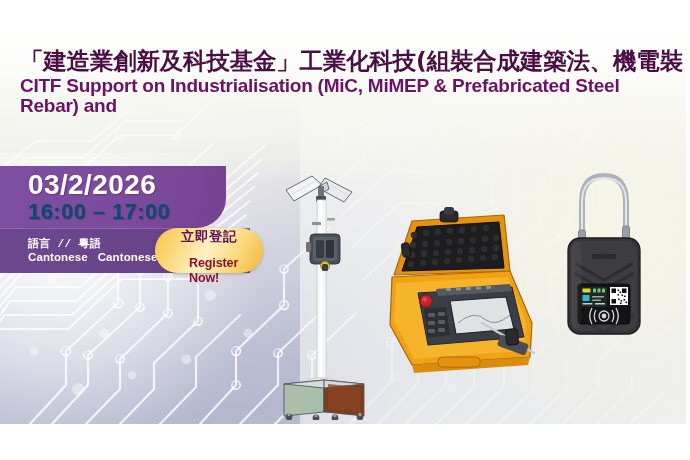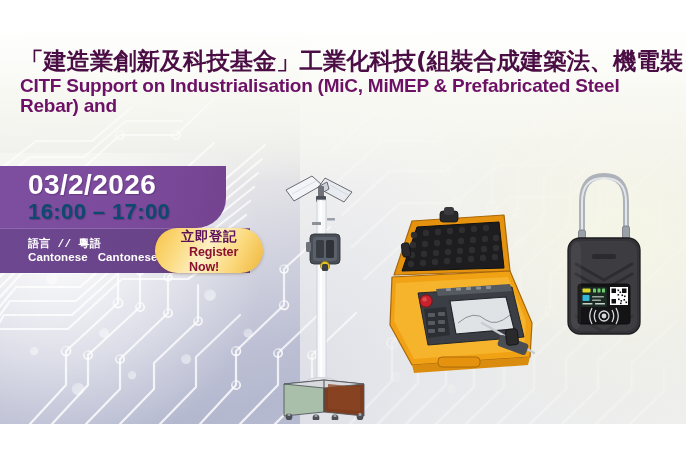--- a/index.html
+++ b/index.html
@@ -239,21 +239,21 @@
     font-weight: bold;
     line-height: 16px;
     letter-spacing: 0.5px;
   }
   .register-en {
     color: #8a1230;
     font-size: 12.5px;
     font-weight: bold;
     line-height: 15px;
     letter-spacing: -0.1px;
-    margin-top: 1px;
+    margin-top: 12px;
     padding-left: 34px;
   }
 
   
   .product { position: absolute; z-index: 20; }
   .product svg { display: block; }
   #tower  { left: 272px; top: 168px; }
   #case   { left: 382px; top: 205px; }
   #lock   { left: 556px; top: 168px; }
 </style>

